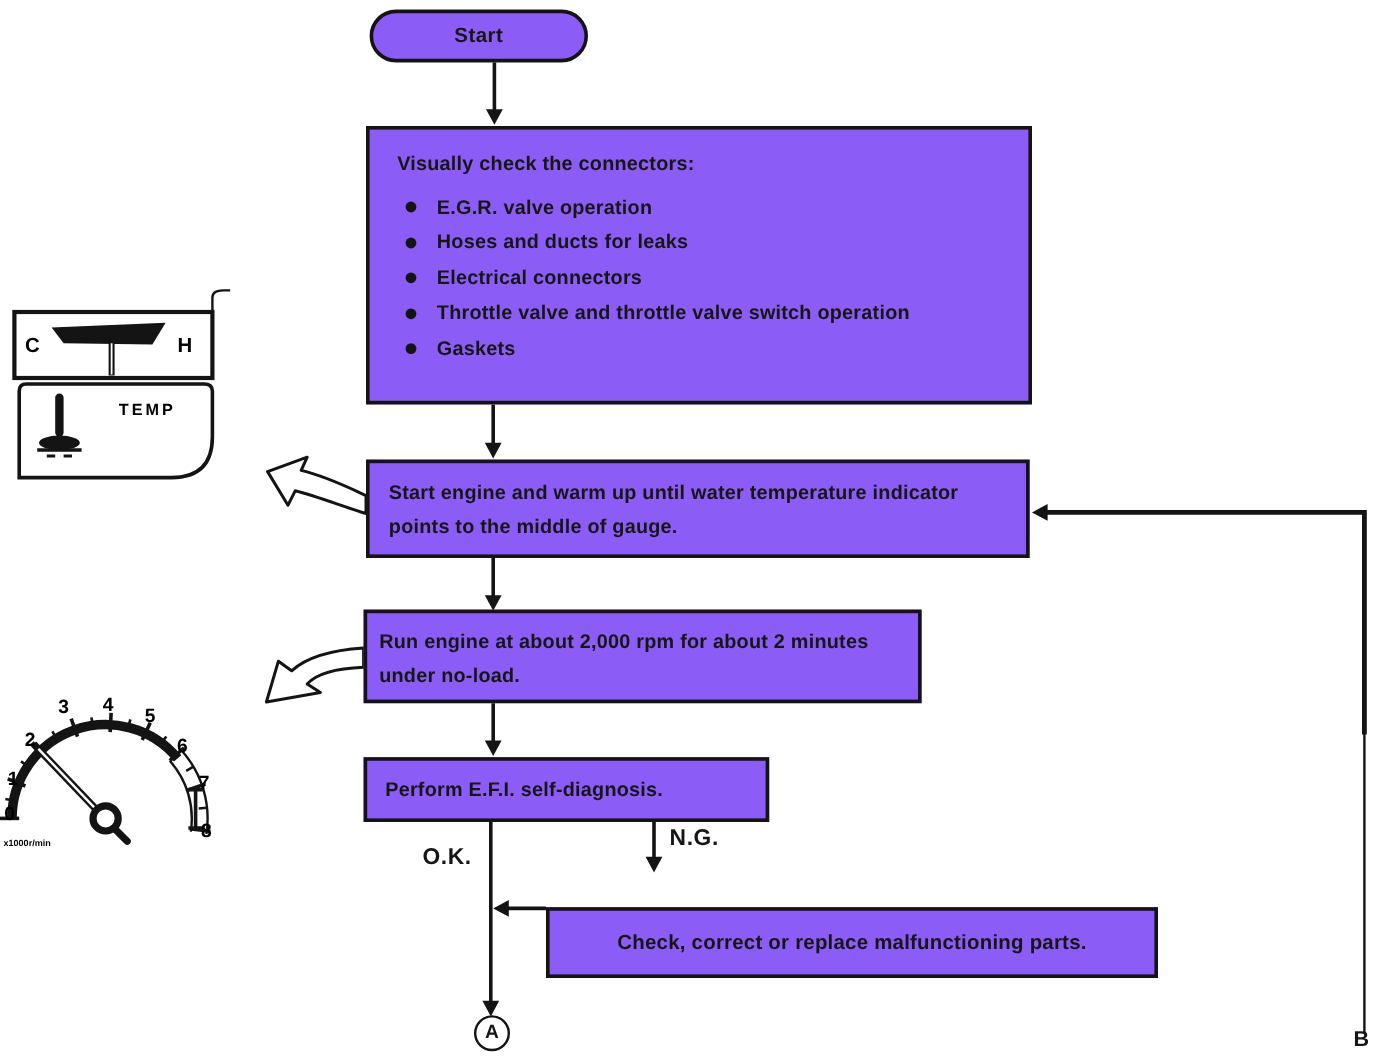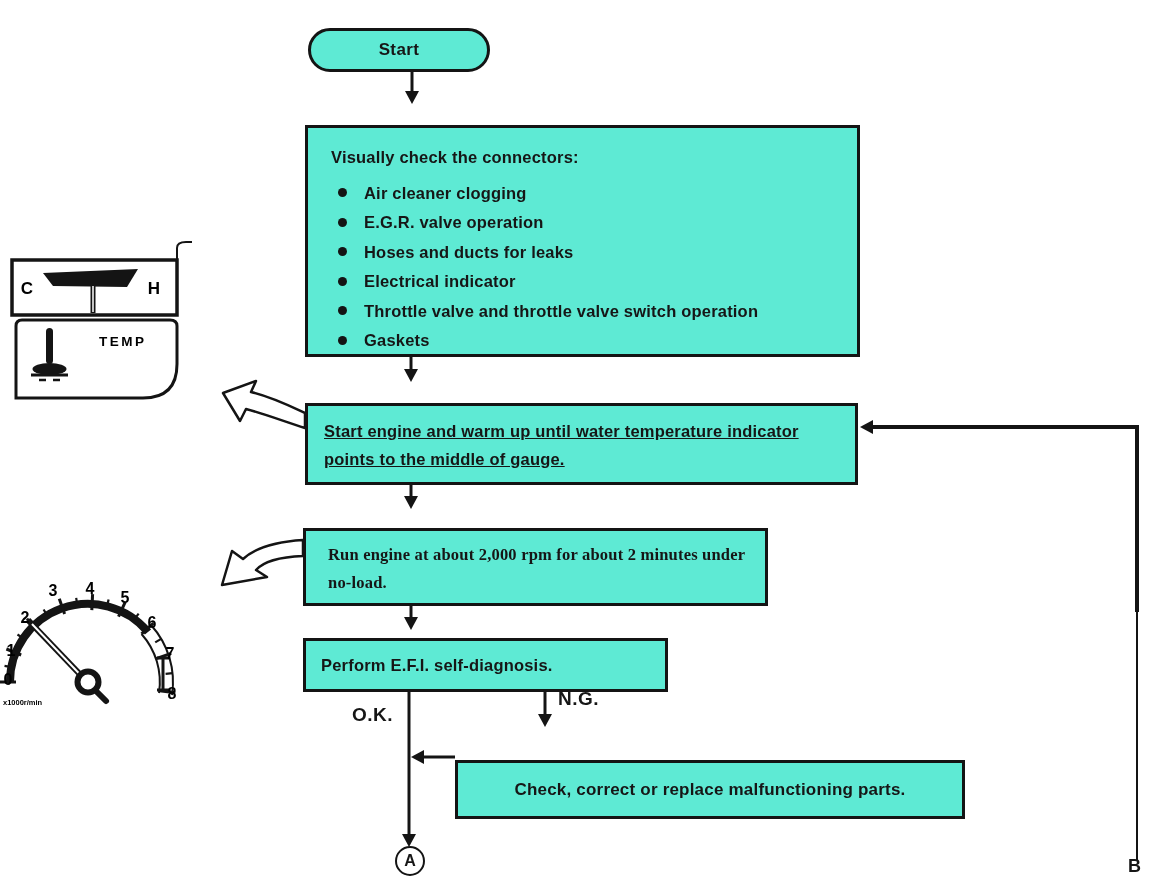--- a/index.html
+++ b/index.html
@@ -3,35 +3,35 @@
 <meta charset="utf-8">
 <style>
   html,body{margin:0;padding:0;background:#fff;}
   .stage{
     position:relative;width:1152px;height:884px;background:#ffffff;
     font-family:"Liberation Sans",sans-serif;color:#161616;overflow:hidden;
   }
   svg{position:absolute;left:0;top:0;}
   .lines-svg{width:1152px;height:884px;}
   .box{
-    position:absolute;background:#5eead4;border:3px solid #141414;box-sizing:border-box;
-    font-weight:700;font-size:16.5px;letter-spacing:.2px;line-height:28px;color:#161616;margin-top:20px;
+    position:absolute;background:#8b5cf6;border:3px solid #141414;box-sizing:border-box;
+    font-weight:700;font-size:16.5px;letter-spacing:.2px;line-height:28px;color:#161616;
   }
   .pill{
     border-radius:24px;display:flex;align-items:center;justify-content:center;
     font-size:17px;letter-spacing:.4px;
   }
   .visual-box{padding:12px 16px 0 20px;}
   .vc-title{margin:3px 0 7px 3px;}
   .vc-list{list-style:none;margin:0;padding:0;}
   .vc-item{display:flex;align-items:center;height:29.5px;}
   .bullet{width:9px;height:9px;border-radius:50%;background:#141414;margin:0 17px 0 10px;flex:none;}
   .warm-box{padding:11px 16px;}
-  .warm-text{width:490px;text-decoration:underline;}
-  .run-box{padding:10px 22px;font-family:Liberation Serif, serif;}
+  .warm-text{width:490px;}
+  .run-box{padding:10px 10px;}
   .run-text{width:430px;}
   .perform-box{display:flex;align-items:center;padding-left:15px;}
   .check-box{display:flex;align-items:center;justify-content:center;font-size:17px;}
   .branch-label{position:absolute;font-weight:700;font-size:19px;letter-spacing:.5px;}
   .ok-label{left:352px;top:688px;margin-top:16px;}
   .ng-label{left:558px;top:688px;}
   .connector-a{
     position:absolute;left:395px;top:846px;width:30px;height:30px;border:2.5px solid #141414;
     border-radius:50%;display:flex;align-items:center;justify-content:center;
     font-weight:700;font-size:16px;background:#fff;box-sizing:border-box;
@@ -135,61 +135,57 @@
 
   <div class="box pill" style="left:308px;top:8px;width:182px;height:44px;">
     <span>Start</span>
   </div>
 
   <div class="box visual-box" style="left:305px;top:105px;width:555px;height:232px;">
     <div class="vc-title">Visually check the connectors:</div>
     <ul class="vc-list">
       <li class="vc-item">
         <span class="bullet"></span>
-        <span>Air cleaner clogging</span>
-      </li>
-      <li class="vc-item">
-        <span class="bullet"></span>
         <span>E.G.R. valve operation</span>
       </li>
       <li class="vc-item">
         <span class="bullet"></span>
         <span>Hoses and ducts for leaks</span>
       </li>
       <li class="vc-item">
         <span class="bullet"></span>
-        <span>Electrical indicator</span>
+        <span>Electrical connectors</span>
       </li>
       <li class="vc-item">
         <span class="bullet"></span>
         <span>Throttle valve and throttle valve switch operation</span>
       </li>
       <li class="vc-item">
         <span class="bullet"></span>
         <span>Gaskets</span>
       </li>
     </ul>
   </div>
 
   <div class="box warm-box" style="left:305px;top:383px;width:553px;height:82px;">
     <div class="warm-text">Start engine and warm up until water temperature indicator points to the middle of gauge.</div>
   </div>
 
   <div class="box run-box" style="left:303px;top:508px;width:465px;height:78px;">
     <div class="run-text">Run engine at about 2,000 rpm for about 2 minutes under no-load.</div>
   </div>
 
-  <div class="box perform-box" style="left:303px;top:618px;width:365px;height:54px;">
+  <div class="box perform-box" style="left:303px;top:631px;width:338px;height:54px;">
     <span>Perform E.F.I. self-diagnosis.</span>
   </div>
 
   <div class="branch-label ok-label">O.K.</div>
   <div class="branch-label ng-label">N.G.</div>
 
-  <div class="box check-box" style="left:455px;top:740px;width:510px;height:59px;">
+  <div class="box check-box" style="left:455px;top:756px;width:510px;height:59px;">
     <span>Check, correct or replace malfunctioning parts.</span>
   </div>
 
   <div class="connector-a">
     <span>A</span>
   </div>
   <div class="connector-b">B</div>
 
 </div>
 

